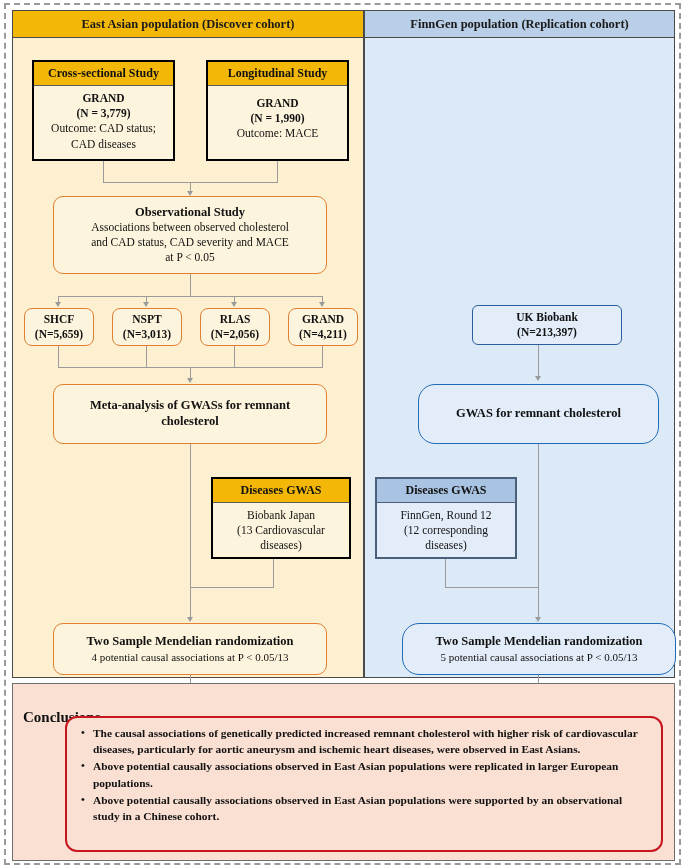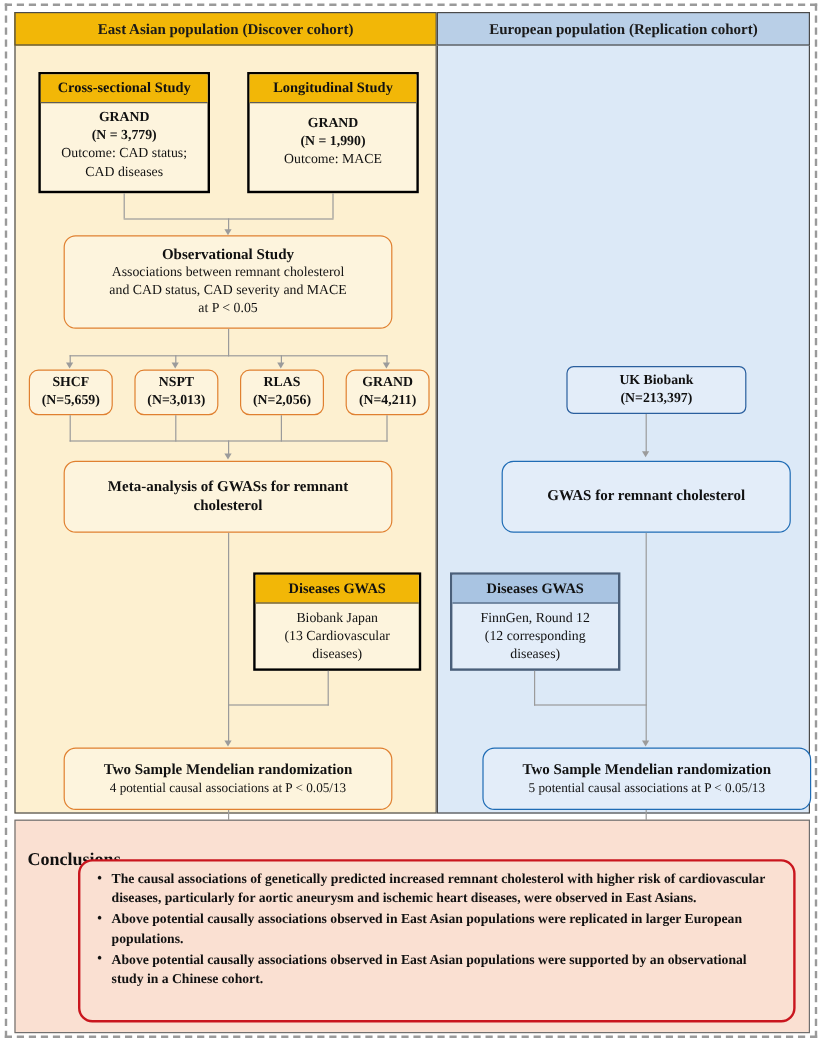--- a/index.html
+++ b/index.html
@@ -97,20 +97,21 @@
     flex-direction: column;
     align-items: center;
     justify-content: center;
     text-align: center;
     color: #111;
     padding: 2px 4px;
   }
   .rbox.blue {
     border-color: #1f6cb5;
     background: #e3edf9;
+    border-radius: 17px;
   }
   .rbox .b1 { font-weight: bold; font-size: 12.5px; line-height: 1.25; }
   .rbox .b2 { font-size: 11.5px; line-height: 1.3; }
   .rbox .small { font-size: 11px; }
 
   
   .chip {
     position: absolute;
     border: 1.6px solid #e08030;
     border-radius: 8px;
@@ -189,21 +190,21 @@
 </head>
 <body>
 
 <div id="figure">
 
   <div class="col" id="col-east">
     <div class="col-header">East Asian population (Discover cohort)</div>
   </div>
 
   <div class="col" id="col-euro">
-    <div class="col-header">European population (Replication cohort)</div>
+    <div class="col-header">FinnGen population (Replication cohort)</div>
   </div>
 
   <div class="card" style="left:26px; top:55px; width:143px; height:101px;">
     <span class="card-head">Cross-sectional Study</span>
     <span class="card-body">
       <b>GRAND</b><br>
       <b>(N = 3,779)</b><br>
       <span>Outcome: CAD status;</span><br>
       <span>CAD diseases</span>
     </span>
@@ -219,21 +220,21 @@
   </div>
 
   <div class="ln lnv" style="left:97px; top:156px; height:21px;"></div>
   <div class="ln lnv" style="left:271px; top:156px; height:21px;"></div>
   <div class="ln lnh" style="left:97px; top:177px; width:175px;"></div>
   <div class="ln lnv" style="left:184px; top:177px; height:11px;"></div>
   <div class="arrow" style="left:181px; top:186px;"></div>
 
   <div class="rbox" style="left:47px; top:191px; width:274px; height:78px;">
     <span class="b1">Observational Study</span>
-    <span class="b2">Associations between remnant cholesterol</span>
+    <span class="b2">Associations between observed cholesterol</span>
     <span class="b2">and CAD status, CAD severity and MACE</span>
     <span class="b2">at P &lt; 0.05</span>
   </div>
 
   <div class="ln lnv" style="left:184px; top:269px; height:23px;"></div>
   <div class="ln lnh" style="left:52px; top:291px; width:265px;"></div>
   <div class="ln lnv" style="left:52px; top:291px; height:8px;"></div>
   <div class="arrow" style="left:49px; top:297px;"></div>
   <div class="ln lnv" style="left:140px; top:291px; height:8px;"></div>
   <div class="arrow" style="left:137px; top:297px;"></div>

